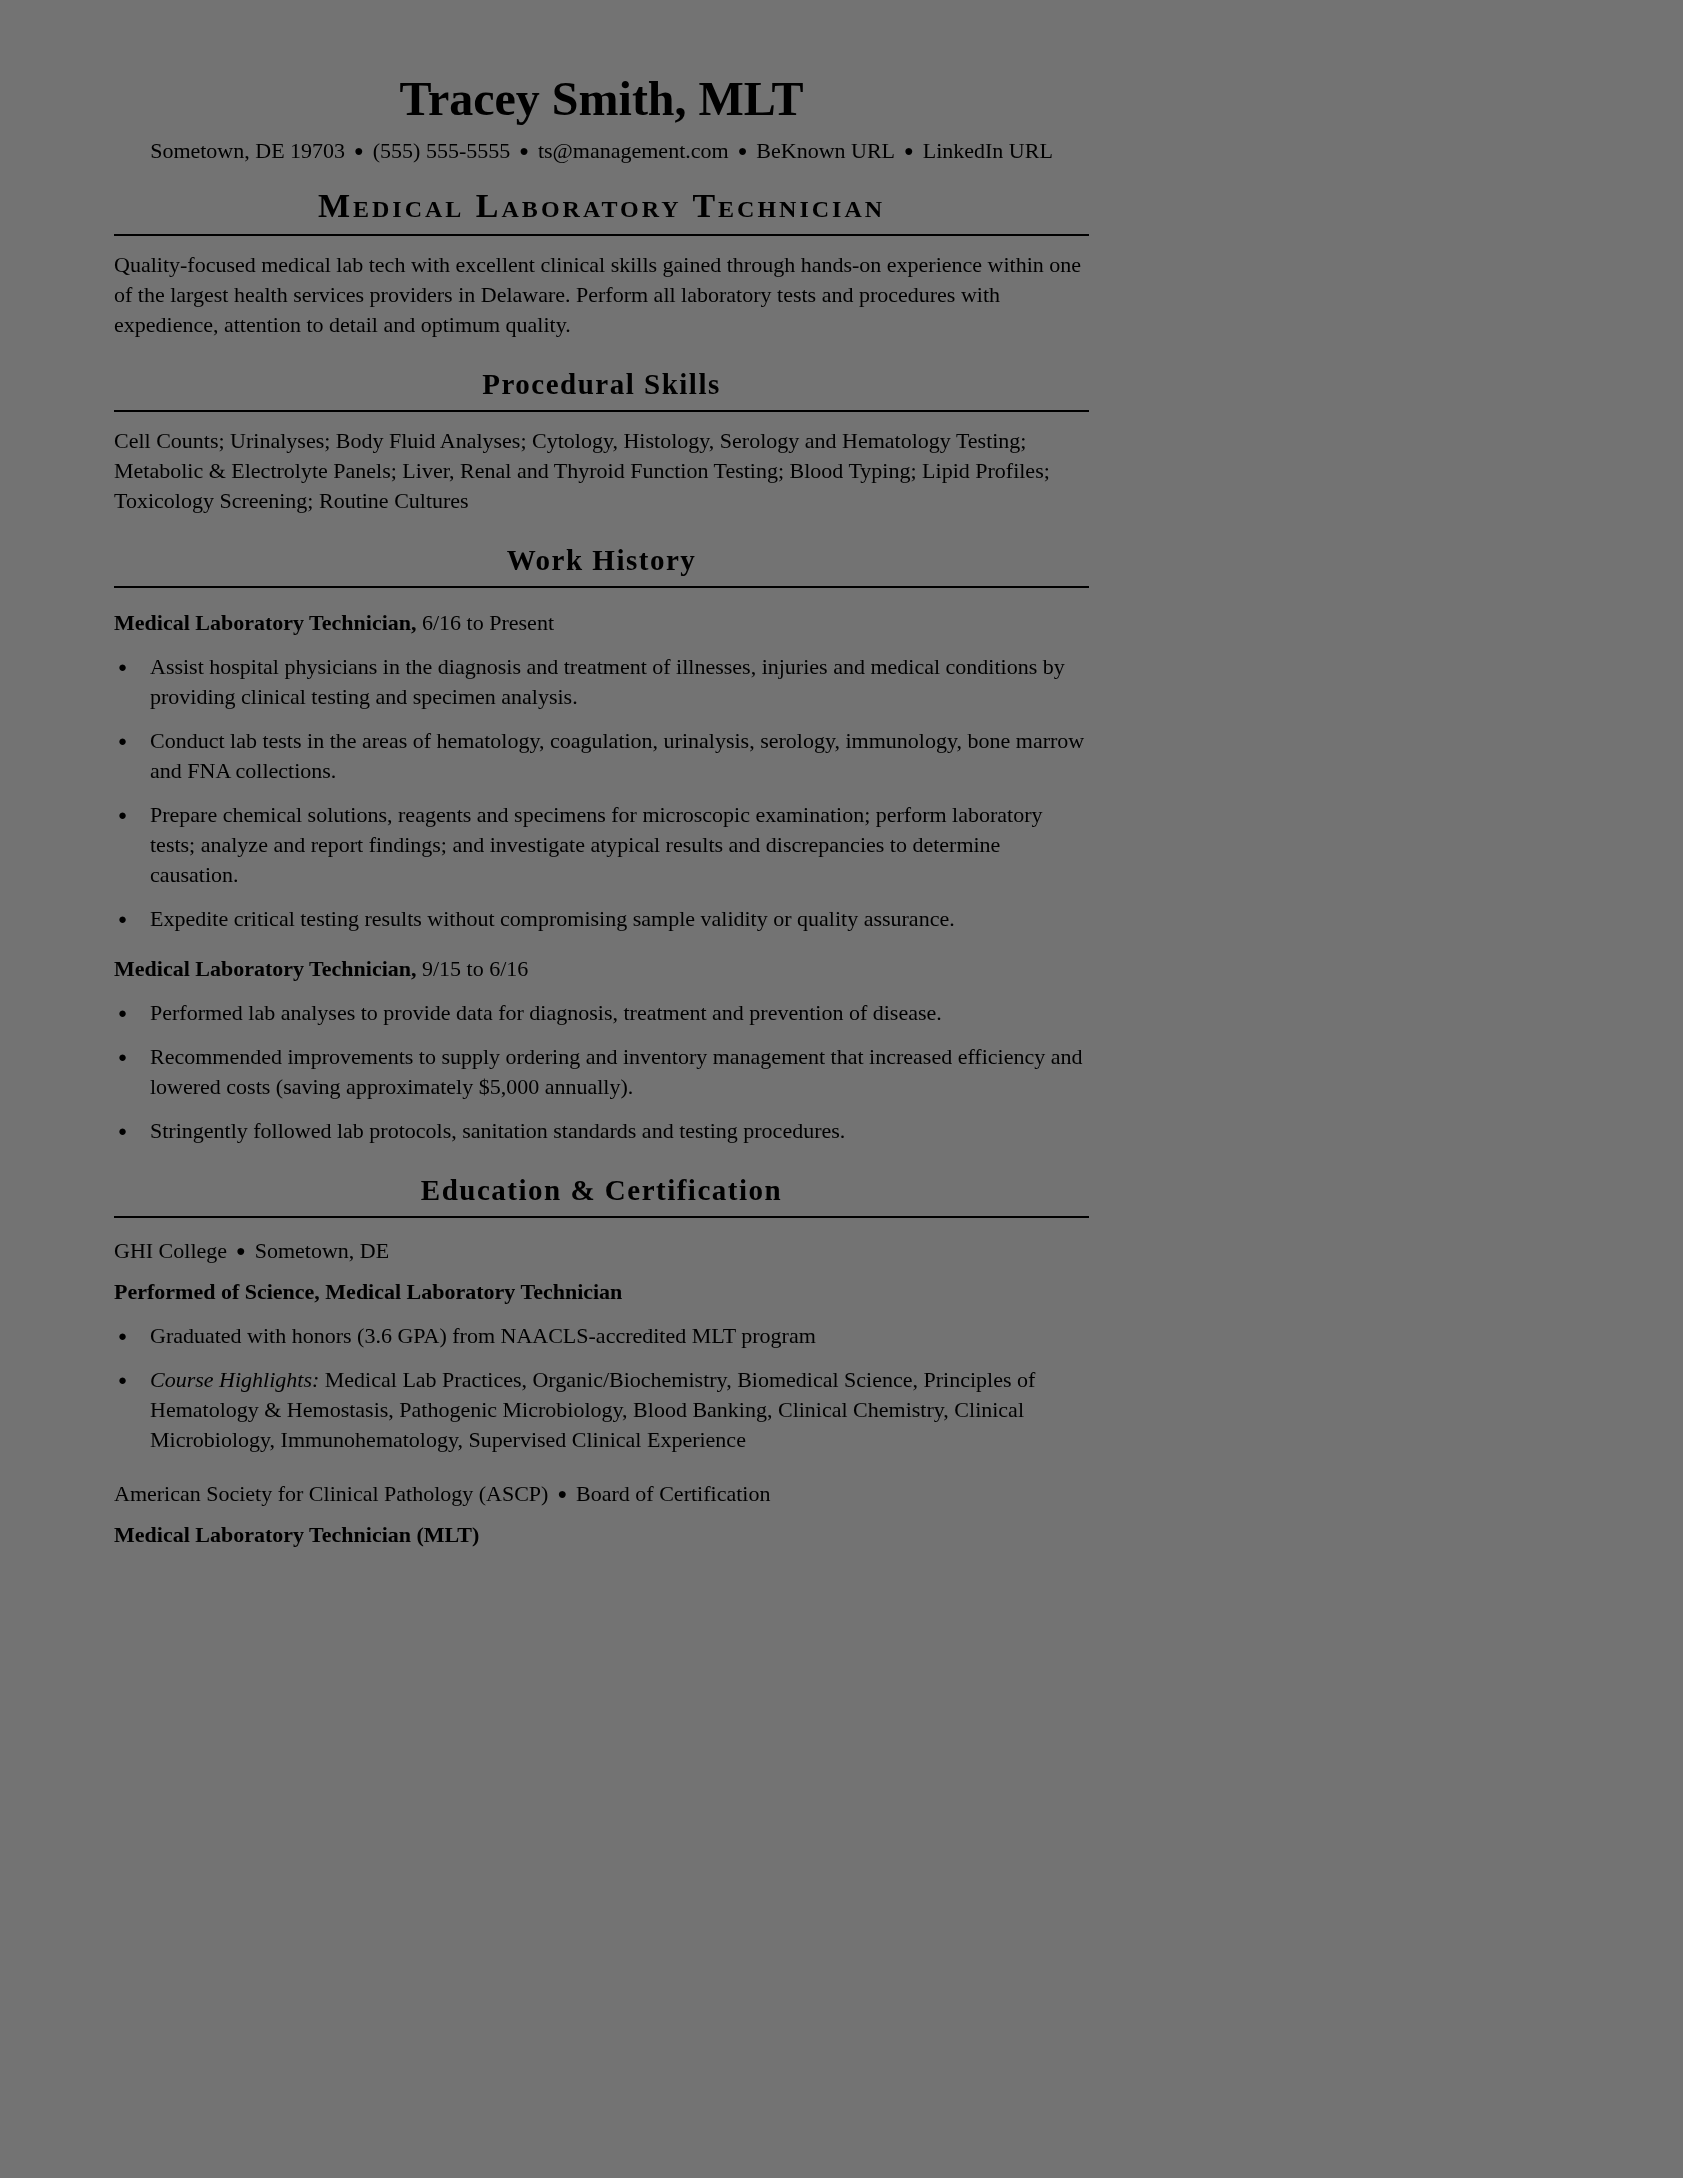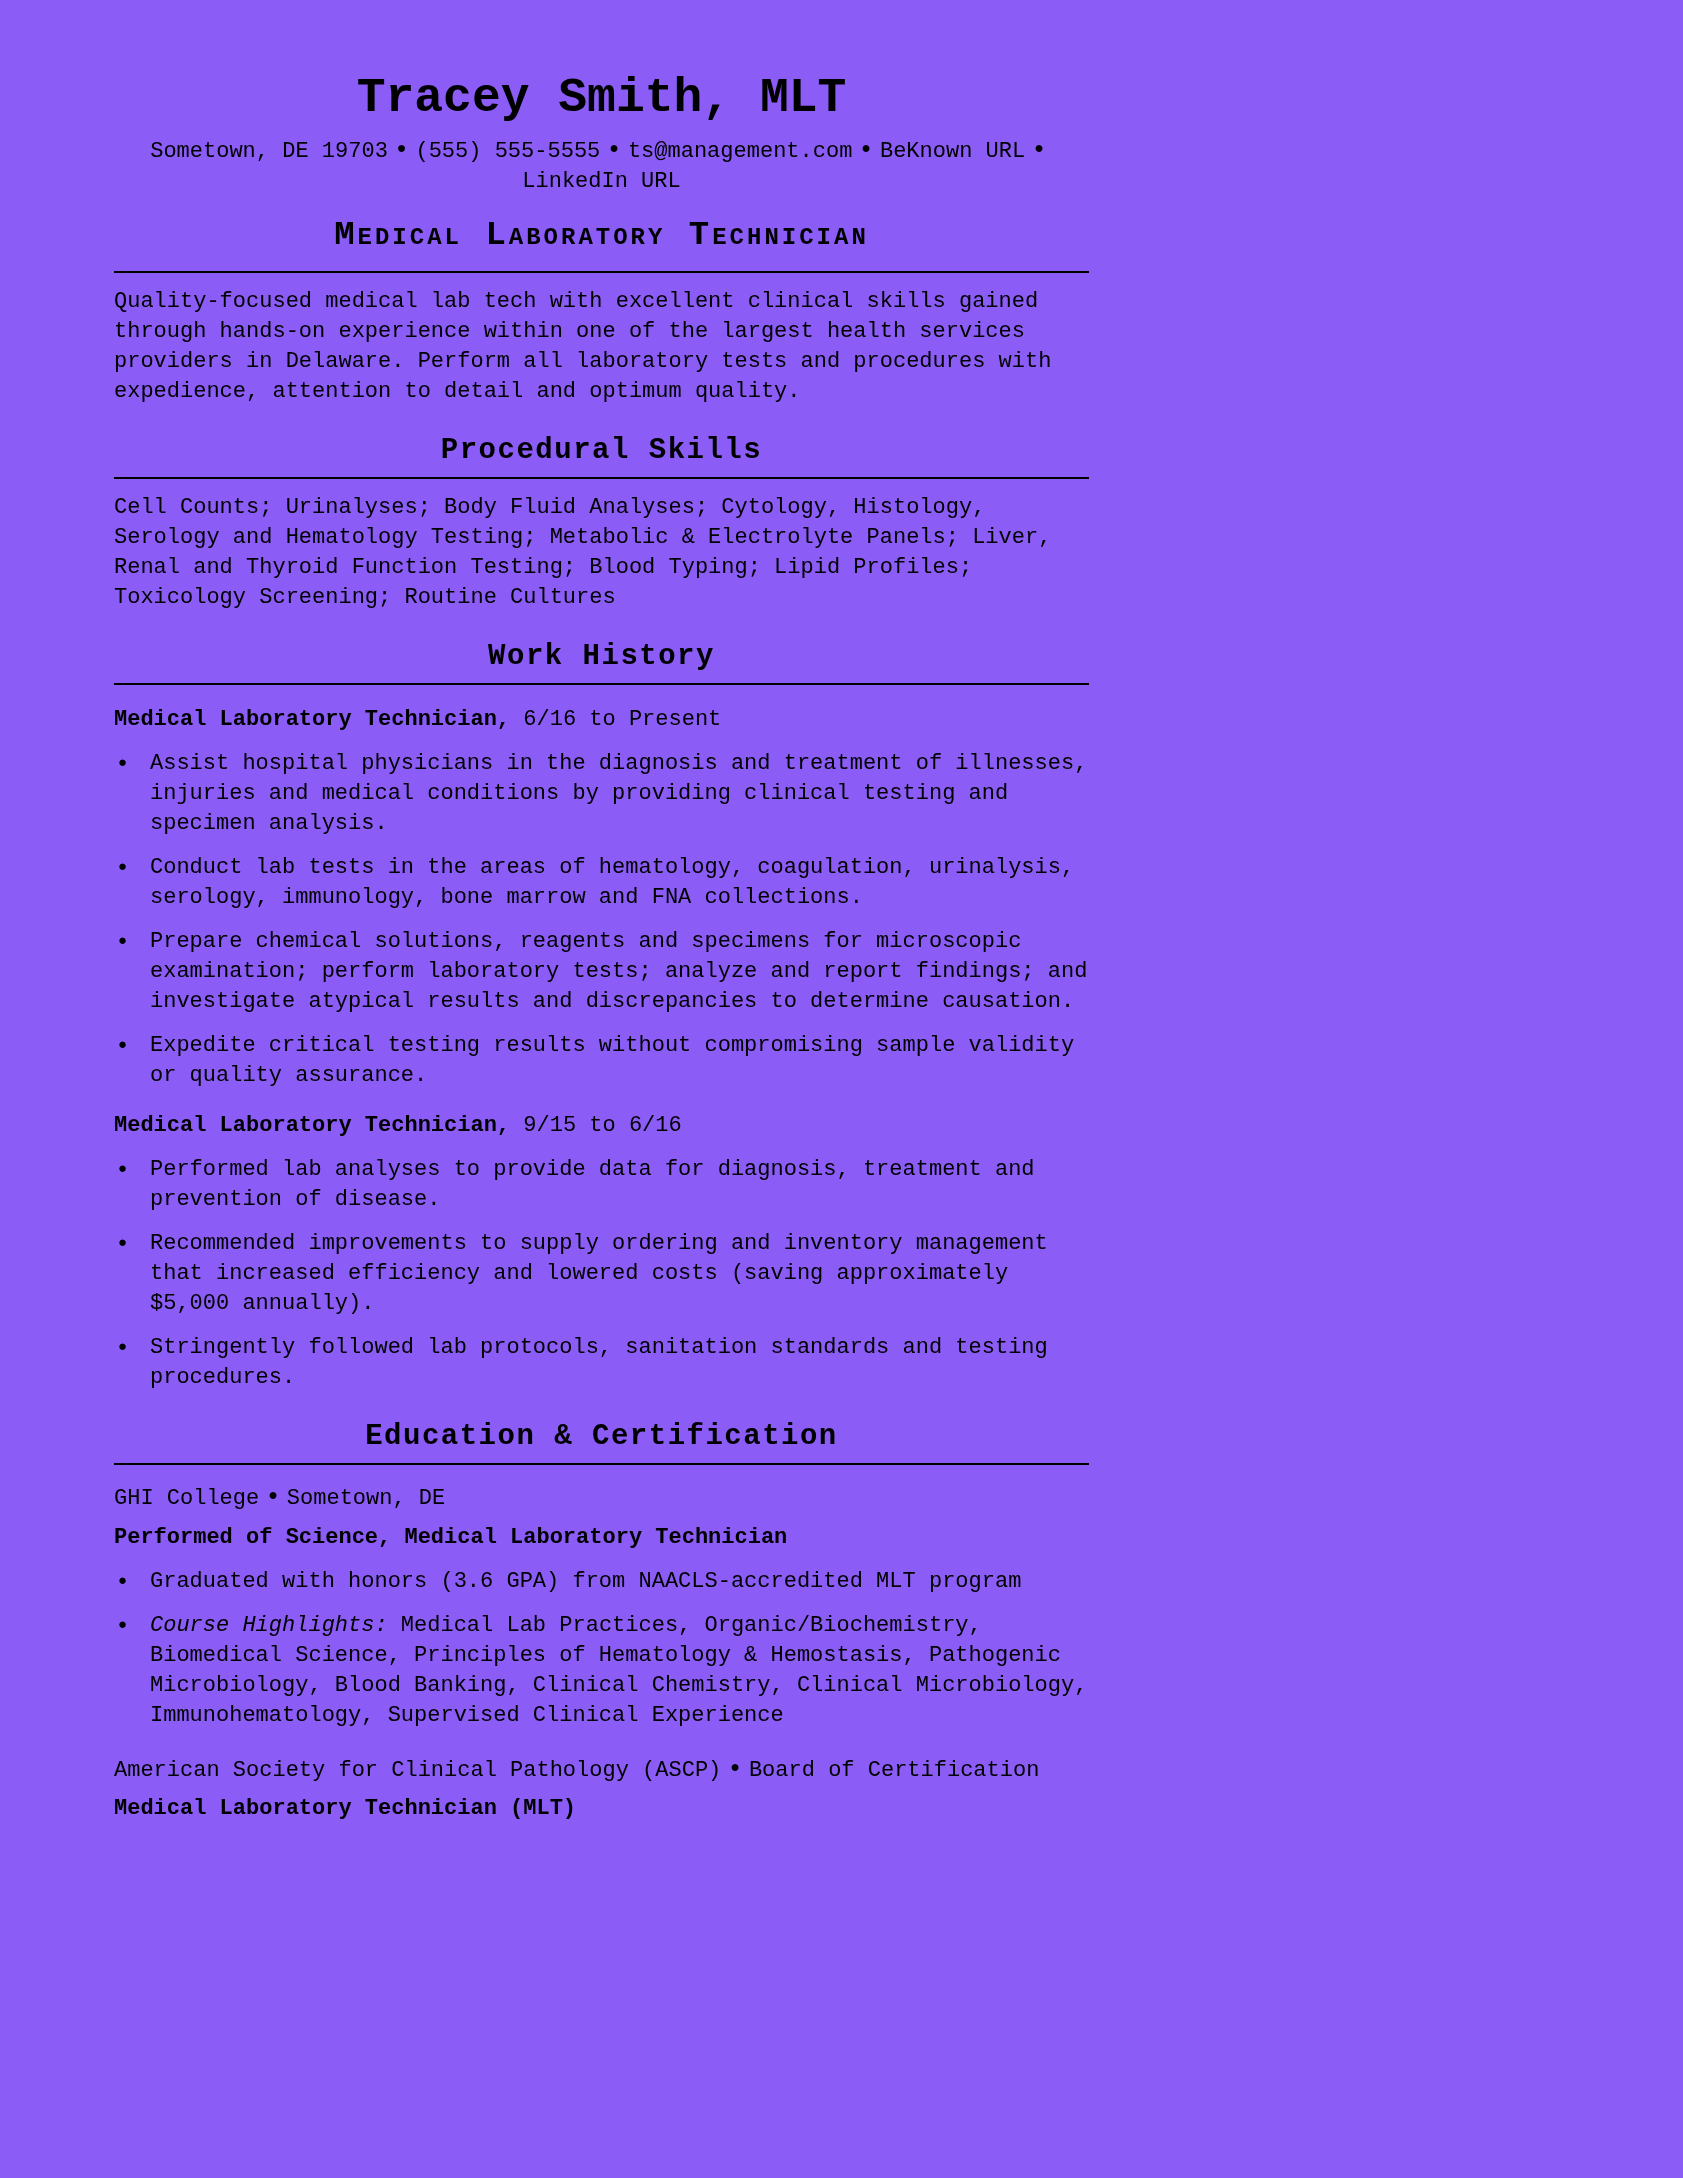--- a/index.html
+++ b/index.html
@@ -4,23 +4,23 @@
 <style>
   html, body {
     margin: 0;
     padding: 0;
     background: #ffffff;
   }
   .page {
     width: 1683px;
     height: 2178px;
     box-sizing: border-box;
-    background: #8b5cf6;
+    background: #737373;
     color: #000000;
-    font-family: Liberation Mono, monospace;
+    font-family: Liberation Serif, serif;
     font-size: 22px;
     line-height: 30px;
     padding: 71px 0 0 114px;
     overflow: hidden;
   }
   .content {
     width: 975px;
   }
   .name {
     font-size: 48px;
@@ -41,21 +41,21 @@
     transform: translateY(-2px);
   }
   .headline {
     font-size: 34px;
     line-height: 44px;
     font-weight: bold;
     font-variant: small-caps;
     letter-spacing: 3px;
     text-align: center;
     border-bottom: 2px solid #000;
-    padding-bottom: 14px;
+    padding-bottom: 6px;
     margin-top: 16px;
   }
   .summary {
     margin-top: 14px;
   }
   .section-heading {
     font-size: 29px;
     line-height: 36px;
     font-weight: bold;
     letter-spacing: 1.5px;

